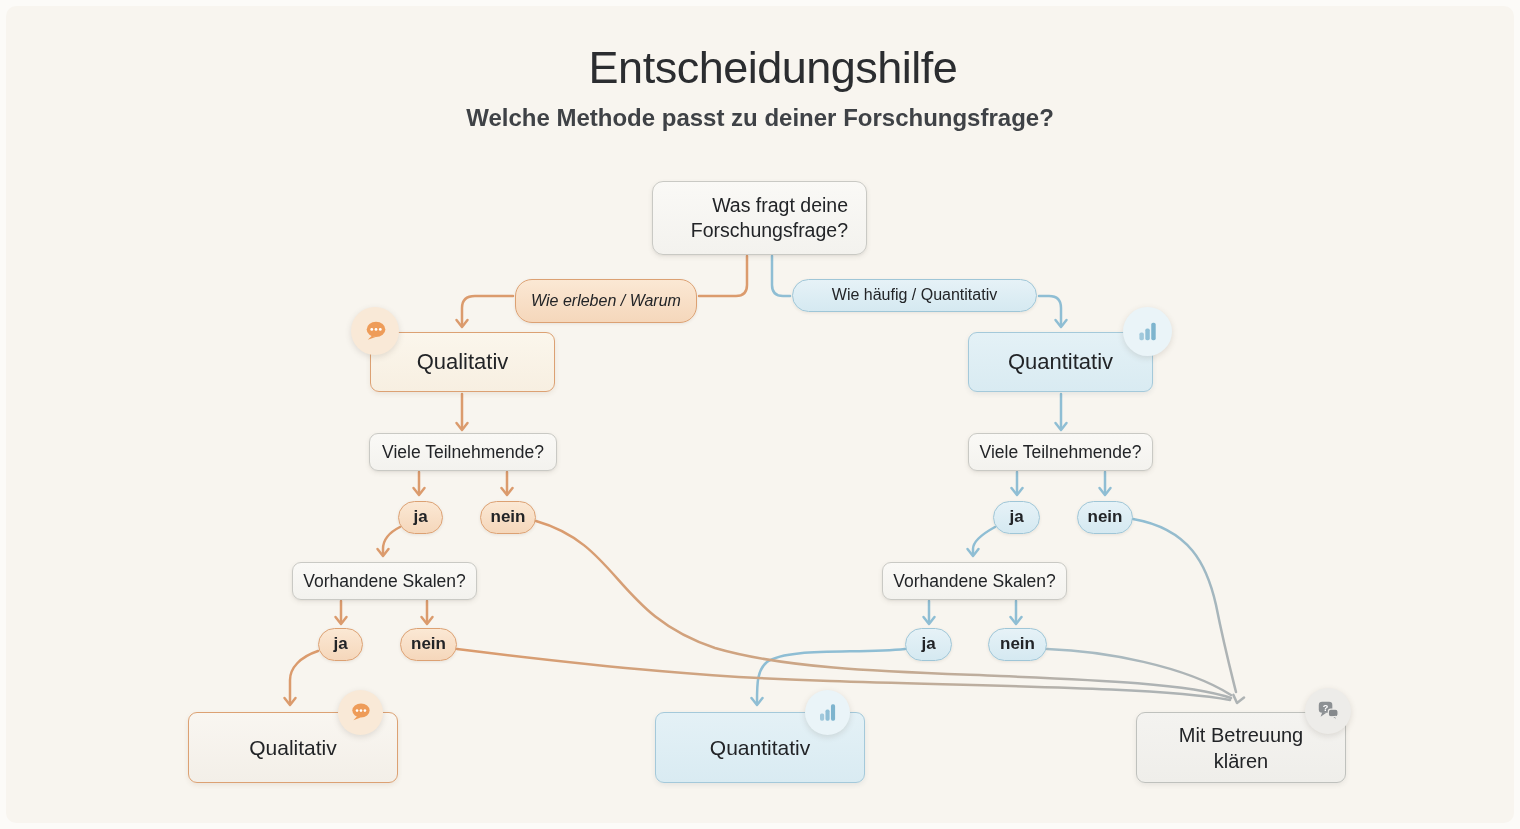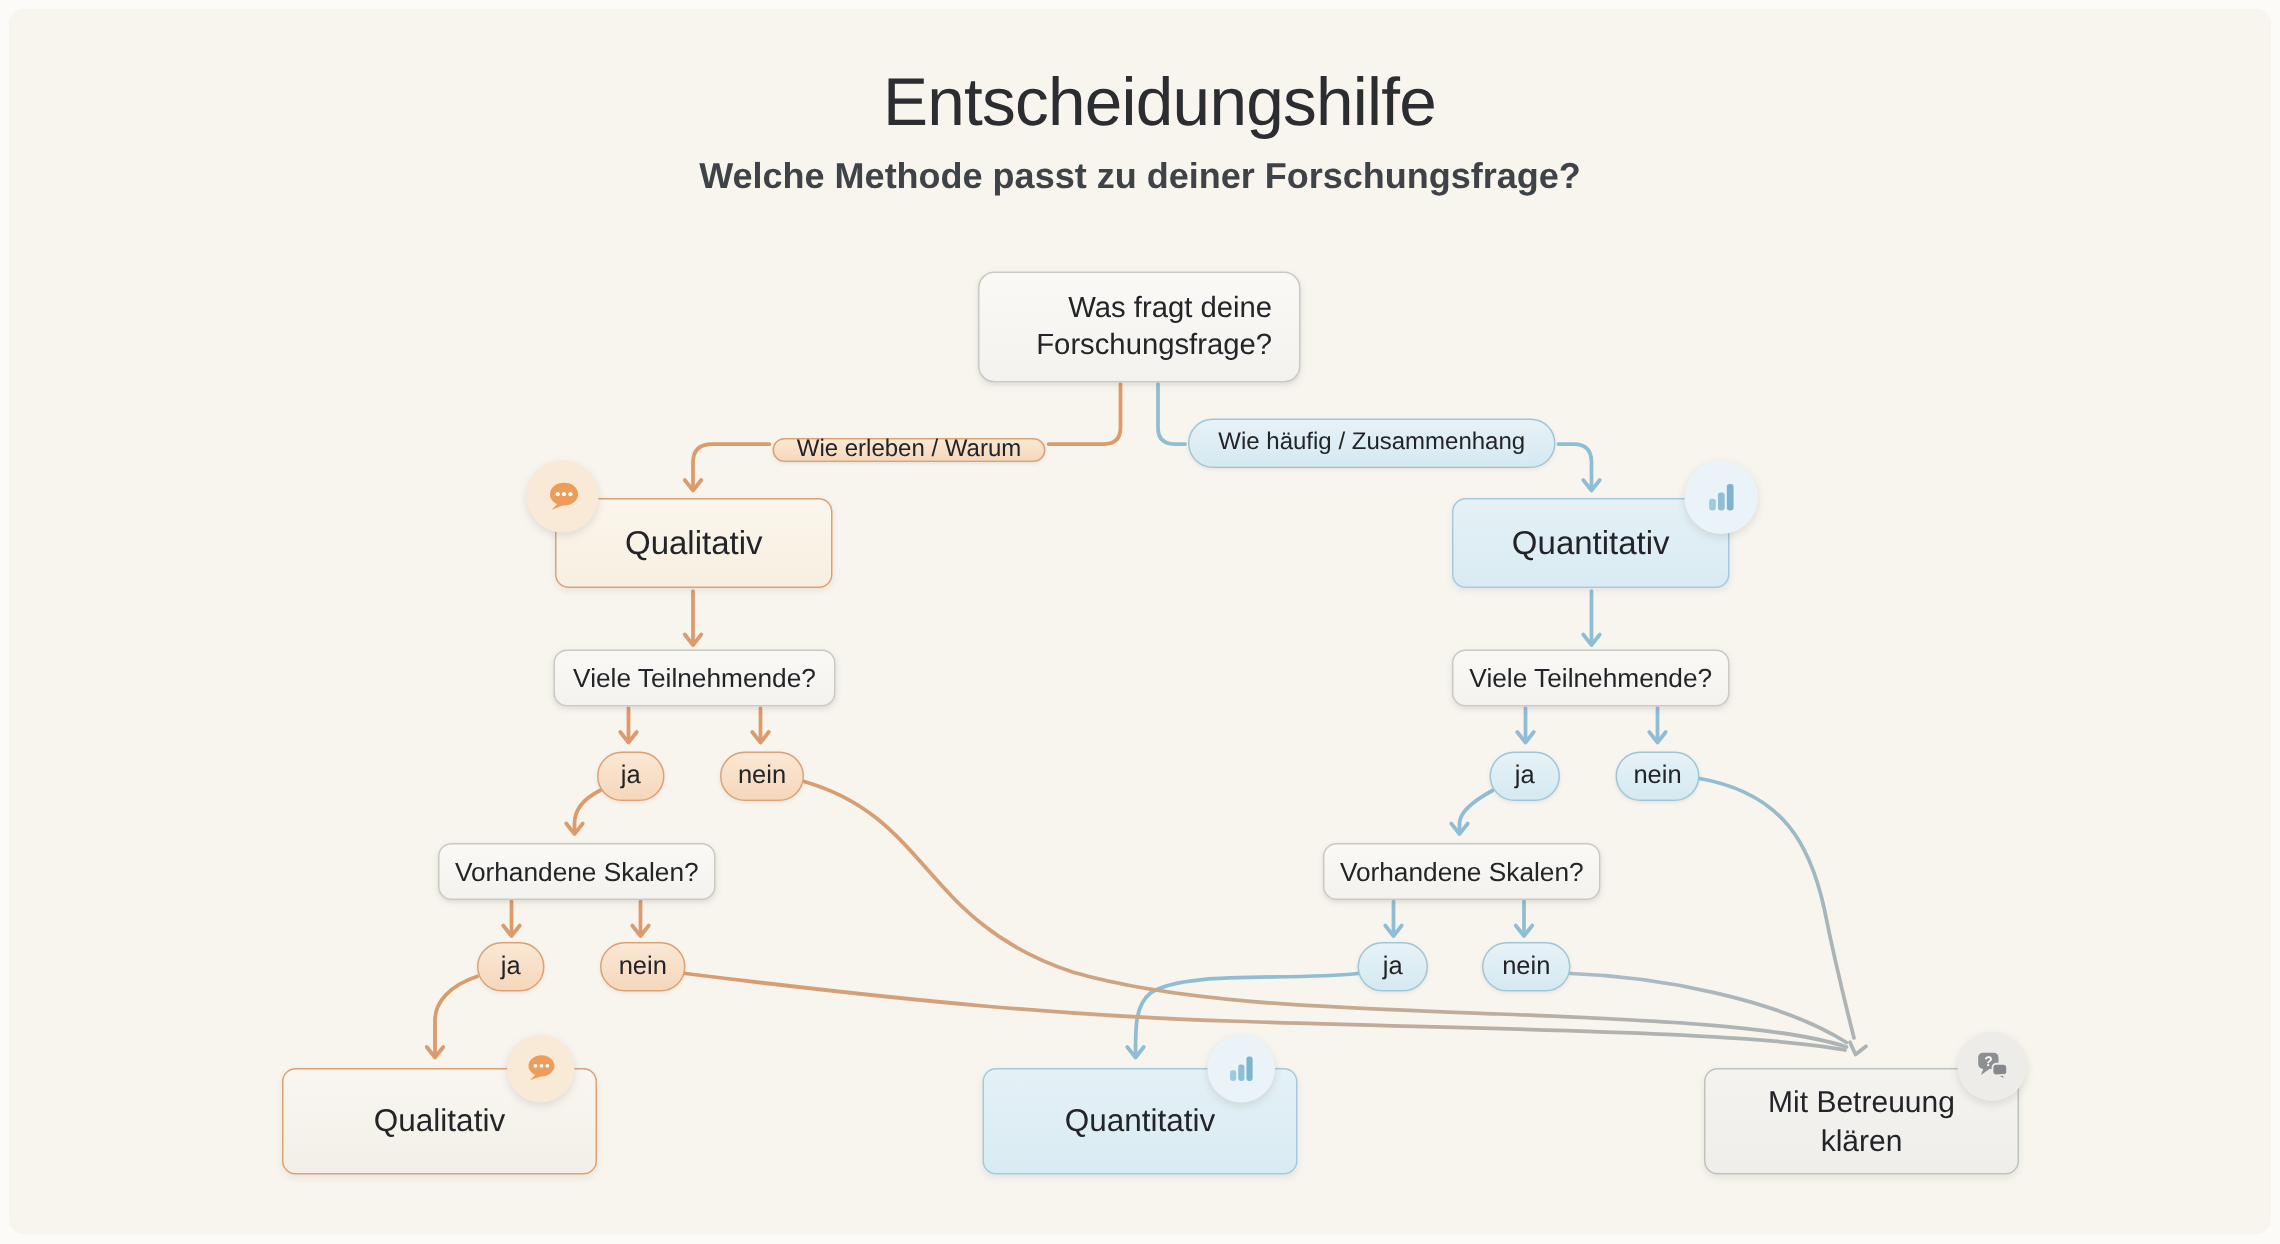--- a/index.html
+++ b/index.html
@@ -19,21 +19,21 @@
   .root{border-radius:11px;font-size:19.5px;font-weight:500;padding:0 18px;}
   .big{font-size:22px;font-weight:500;}
   .mid{font-size:21px;font-weight:500;}
   .orange-box{background:linear-gradient(180deg,#FBF6EC,#F7EFE1);border:1.5px solid #DCA173;
         border-radius:9px;box-shadow:0 2px 5px rgba(120,80,40,.10);}
   .orange-box.result{background:linear-gradient(180deg,#F9F6F1,#F3EFE8);}
   .blue-box{background:linear-gradient(180deg,#E4F1F6,#D9EBF2);border:1.5px solid #A4C9DA;
         border-radius:9px;box-shadow:0 2px 5px rgba(60,90,110,.10);}
   .gray-box{background:linear-gradient(180deg,#F4F3F0,#EFEEEA);border:1.5px solid #BFC1BD;
         border-radius:9px;box-shadow:0 2px 5px rgba(80,80,80,.10);font-size:20px;font-weight:400;padding:0 32px;}
-  .pill{border-radius:17px;font-size:17px;font-weight:400;box-shadow:0 1px 3px rgba(90,70,50,.10);}
+  .pill{border-radius:17px;font-size:17px;font-weight:700;box-shadow:0 1px 3px rgba(90,70,50,.10);}
   .pill.orange{background:linear-gradient(180deg,#FBE8D4,#F5D7BB);border:1.5px solid #DCA173;}
   .pill.blue{background:linear-gradient(180deg,#E6F2F7,#D5E9F1);border:1.5px solid #9FC6D7;}
   .lbl-pill{font-size:16px;font-weight:400;}
   .badge{position:absolute;border-radius:50%;display:flex;align-items:center;justify-content:center;
         box-shadow:0 2px 6px rgba(80,70,55,.15);z-index:3;}
   .badge.orange-bg{background:#F9E9D7;}
   .badge.blue-bg{background:#EAF4F8;}
   .badge.gray-bg{background:#EDECE9;}
 </style>
 </head>
@@ -115,25 +115,25 @@
     </g>
   </svg>
 
   <div class="title">Entscheidungshilfe</div>
   <div class="subtitle">Welche Methode passt zu deiner Forschungsfrage?</div>
 
   <div class="node q-box root" style="left:652px;top:181px;width:215px;height:74px;">
     <span>Was fragt deine Forschungsfrage?</span>
   </div>
 
-  <div class="node pill orange lbl-pill" style="left:515px;top:292px;width:182px;height:16px;">
+  <div class="node pill orange lbl-pill" style="left:515px;top:279px;width:182px;height:44px;font-style:italic;">
     <span>Wie erleben / Warum</span>
   </div>
   <div class="node pill blue lbl-pill" style="left:792px;top:279px;width:245px;height:33px;">
-    <span>Wie häufig / Zusammenhang</span>
+    <span>Wie häufig / Quantitativ</span>
   </div>
 
   <div class="node orange-box big" style="left:370px;top:332px;width:185px;height:60px;">
     <span>Qualitativ</span>
   </div>
   <div class="badge orange-bg" style="left:351px;top:307px;width:48px;height:48px;">
     <svg width="27" height="27" viewBox="0 0 26 26">
       <g fill="#EE9C59">
         <ellipse cx="13.5" cy="11" rx="9" ry="7.3"></ellipse>
         <path d="M9.5,17 L5.6,21 L13.2,18.2 Z"></path>

